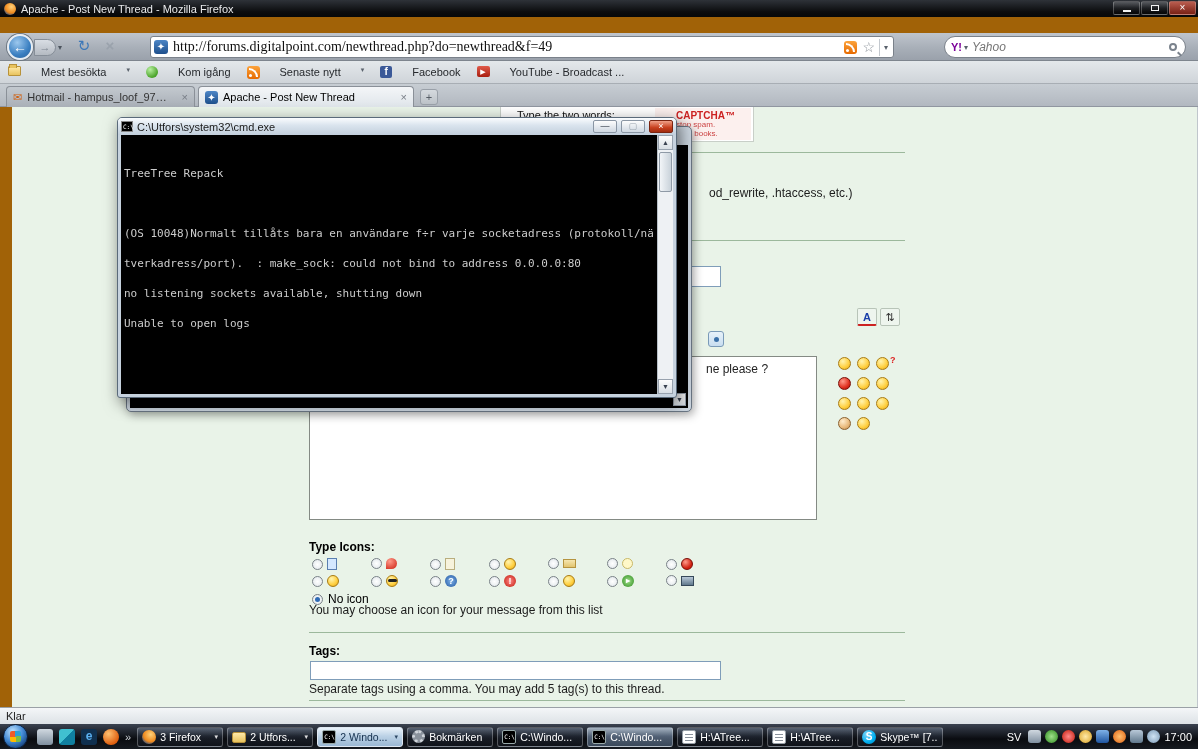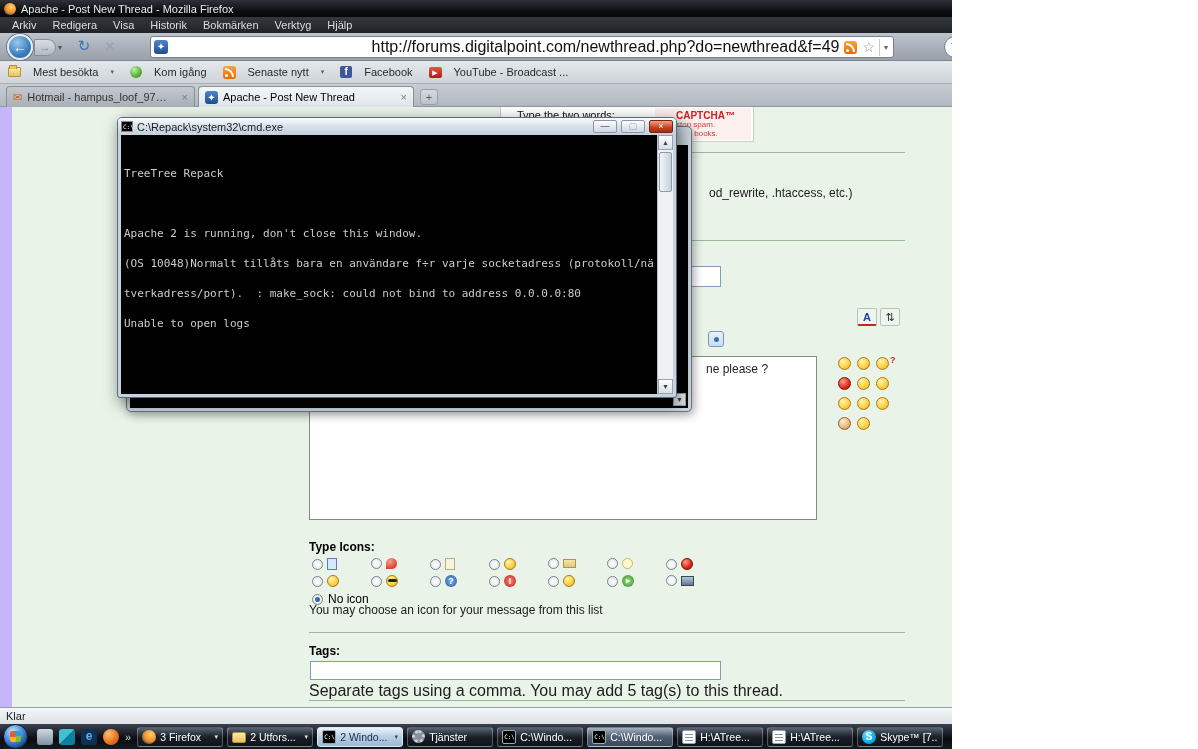--- a/index.html
+++ b/index.html
@@ -1,18 +1,18 @@
 <!DOCTYPE html>
 <html><head>
 <meta charset="utf-8">
 <style>
   * { box-sizing: border-box; margin: 0; padding: 0; }
   html,body { width:1198px; height:749px; overflow:hidden; }
   body { font-family:"Liberation Sans", sans-serif; }
-  .screen { position:relative; width:952px; height:749px; background:#c4b5fd; overflow:hidden; }
+  .screen { position:relative; width:1198px; height:749px; background:#a16207; overflow:hidden; }
 
   
   .titlebar { position:absolute; left:0; top:0; width:1198px; height:17px;
     background:linear-gradient(#2e3238,#0b0c0e 70%,#060708); color:#e9eaec;
     display:flex; align-items:center; font-size:11px; padding-left:4px; }
   .ff-logo { width:12px; height:12px; border-radius:50%; margin-right:5px;
     background:radial-gradient(circle at 62% 32%, #ffd27a, #f08a1d 55%, #1d4e8f 85%); }
   .win-controls { position:absolute; right:2px; top:1px; display:flex; gap:1px; }
   .wc { width:27px; height:14px; border:1px solid rgba(255,255,255,.25); border-radius:2px;
     background:linear-gradient(rgba(255,255,255,.22),rgba(255,255,255,.04) 50%,rgba(0,0,0,.25));
@@ -37,22 +37,22 @@
     background:linear-gradient(#d9dee4,#b4bac2); border:1px solid #868e98; border-radius:0 9px 9px 0;
     color:#7c8690; font-size:11px; text-align:center; line-height:15px; }
   .nav-drop { position:absolute; left:58px; top:10px; color:#4c545e; font-size:8px; }
   .refresh-btn { position:absolute; left:74px; top:4px; font-size:15px; color:#3d78b8; width:20px; text-align:center; }
   .stop-btn { position:absolute; left:100px; top:4px; font-size:15px; color:#9aa2ac; font-weight:bold; width:20px; text-align:center; }
 
   .urlbar { position:absolute; left:150px; top:3px; width:744px; height:22px; background:#fff;
     border:1px solid #7a818a; border-radius:3px; display:flex; align-items:center; padding:0 3px; }
   .favicon-dp { width:14px; height:14px; border-radius:3px; background:linear-gradient(#4d86c6,#1e4f8c);
     color:#fff; font-size:10px; line-height:14px; text-align:center; flex:0 0 auto; }
-  .url-input { flex:1; border:none; outline:none; font-size:16px; color:#101010; padding:0 5px;
-    font-family:Liberation Sans, sans-serif; background:transparent;text-align:right; }
+  .url-input { flex:1; border:none; outline:none; font-size:14px; color:#101010; padding:0 5px;
+    font-family:Liberation Serif, serif; background:transparent; }
   .rss-icon { width:13px; height:13px; border-radius:3px; background:linear-gradient(#fca33c,#e66a00);
     position:relative; overflow:hidden; flex:0 0 auto; margin-right:5px; }
   .rss-icon::before { content:""; position:absolute; left:2px; bottom:2px; width:3px; height:3px; background:#fff; border-radius:50%; }
   .rss-icon::after { content:""; position:absolute; left:2px; bottom:2px; width:7px; height:7px;
     border:2px solid #fff; border-bottom:none; border-left:none; border-radius:0 100% 0 0; }
   .star-icon { color:#8a9098; font-size:14px; margin-right:4px; }
   .url-drop { color:#5a626c; font-size:8px; border-left:1px solid #c4c9cf; padding:4px 2px 4px 4px; }
 
   .searchbox { position:absolute; left:944px; top:3px; width:242px; height:22px; background:#fff;
     border:1px solid #7a818a; border-radius:11px; display:flex; align-items:center; padding:0 6px; }
@@ -60,21 +60,21 @@
   .search-drop { color:#5a626c; font-size:8px; margin:0 4px 0 2px; }
   .search-input { flex:1; border:none; outline:none; font-size:12px; font-style:italic; color:#8a9098;
     font-family:"Liberation Sans",sans-serif; background:transparent; }
   .mag-icon { width:8px; height:8px; border:2px solid #7a828c; border-radius:50%; position:relative; margin-right:2px; }
   .mag-icon::after { content:""; position:absolute; width:5px; height:2px; background:#7a828c;
     transform:rotate(45deg); left:6px; top:8px; }
 
   .bookmarksbar { position:absolute; left:0; top:61px; width:1198px; height:23px;
     background:linear-gradient(#e4e8eb,#cfd4d9); border-bottom:1px solid #a8aeb4;
     display:flex; align-items:center; padding-left:8px; gap:16px; font-size:11px; color:#26292d; }
-  .bm { display:flex; align-items:center; gap:12px; }
+  .bm { display:flex; align-items:flex-start; gap:20px; }
   .bm .drop { font-size:7px; color:#5a626c; }
   .ic-folder { width:13px; height:10px; background:linear-gradient(#ffe9a8,#e8c35e); border:1px solid #b8923a; border-radius:1px; position:relative; }
   .ic-folder::before { content:""; position:absolute; left:0; top:-3px; width:6px; height:3px; background:#e8c35e; border:1px solid #b8923a; border-bottom:none; }
   .ic-green { width:12px; height:12px; border-radius:50%; background:radial-gradient(circle at 35% 30%, #b8f0a0, #4aa32a 70%); }
   .ic-fb { width:12px; height:12px; background:#3b5998; color:#fff; font-size:10px; font-weight:bold; text-align:center; line-height:12px; border-radius:2px; }
   .ic-yt { width:13px; height:11px; background:linear-gradient(#e05a4a,#a81e10); color:#fff; font-size:7px; text-align:center; line-height:11px; border-radius:2px; }
 
   .tabbar { position:absolute; left:0; top:84px; width:1198px; height:23px;
     background:linear-gradient(#c7cdd3,#b2b8c0); border-bottom:1px solid #9096a0; }
   .tab { position:absolute; top:2px; height:21px; border:1px solid #8a9098; border-bottom:none;
@@ -134,21 +134,21 @@
   .pi-question { background:radial-gradient(#7fb2e8,#1f55a0); color:#fff; font:bold 9px "Liberation Sans",sans-serif; text-align:center; line-height:12px; }
   .pi-exclaim { background:radial-gradient(#f88,#c01808); color:#fff; font:bold 9px "Liberation Sans",sans-serif; text-align:center; line-height:12px; }
   .pi-arrow { background:radial-gradient(#9fe08a,#2e8a1e); color:#fff; font:bold 8px "Liberation Sans",sans-serif; text-align:center; line-height:12px; }
   .pi-photo { width:13px; height:10px; background:linear-gradient(#b8c8d8,#60788c); border:1px solid #36485a; }
   .pi-label { margin-left:5px; font-size:12px; color:#000; }
   .pi-hint { position:absolute; left:297px; top:496px; font-size:12px; color:#1c1c1c; }
 
   .tags-head { position:absolute; left:297px; top:537px; font-size:12px; font-weight:bold; color:#000; }
   .tags-input { position:absolute; left:298px; top:554px; width:411px; height:19px; background:#fff;
     border:1px solid #7f9db9; font-size:12px; padding:0 3px; font-family:"Liberation Sans",sans-serif; }
-  .tags-hint { position:absolute; left:297px; top:575px; font-size:16px; color:#1c1c1c; }
+  .tags-hint { position:absolute; left:297px; top:575px; font-size:12px; color:#1c1c1c; }
 
   
   .bscroll { position:absolute; right:0; top:0; width:13px; height:600px; background:#eef1f4; border-left:1px solid #c0c6cc; }
   .bs-arrow { position:absolute; left:0; width:12px; height:15px; background:linear-gradient(#fdfdfd,#d8dee4); border:1px solid #a8b0ba;
     color:#4a525c; font-size:7px; text-align:center; line-height:14px; }
   .bs-thumb { position:absolute; left:1px; top:143px; width:10px; height:52px; border-radius:5px;
     background:linear-gradient(90deg,#dfe6ec,#aeb8c2); border:1px solid #8a94a0; }
 
   
   .cmd-back { position:absolute; left:126px; top:126px; width:566px; height:286px; z-index:40;
@@ -228,29 +228,20 @@
         </span>
       <span class="wc">
           <span class="wc-max"></span>
         </span>
       <span class="wc close">
           <span class="wc-x">×</span>
         </span>
     </span>
   </div>
 
-  <div class="menubar">
-    <span>Arkiv</span>
-    <span>Redigera</span>
-    <span>Visa</span>
-    <span>Historik</span>
-    <span>Bokmärken</span>
-    <span>Verktyg</span>
-    <span>Hjälp</span>
-  </div>
 
   <div class="navbar">
     <span class="back-btn">←</span>
     <span class="fwd-btn">→</span>
     <span class="nav-drop">▾</span>
     <span class="refresh-btn">↻</span>
     <span class="stop-btn">×</span>
     <span class="urlbar">
       <span class="favicon-dp">✦</span>
       <input class="url-input" value="http://forums.digitalpoint.com/newthread.php?do=newthread&amp;f=49" style="">
@@ -426,32 +417,32 @@
   </div>
 
   <div class="cmd-back">
     <div class="cmd-back-inner"></div>
     <span class="cmd-back-arrow">▼</span>
   </div>
 
   <div class="cmd-front">
     <div class="cmd-titlebar">
       <span class="cmd-ico">C:\</span>
-      <span class="cmd-title">C:\Repack\system32\cmd.exe</span>
+      <span class="cmd-title">C:\Utfors\system32\cmd.exe</span>
       <span class="cbtn">—</span>
       <span class="cbtn max">▢</span>
       <span class="cbtn close">×</span>
     </div>
     <div class="cmd-console">
       <div class="cmd-lines">
         <div>TreeTree Repack</div>
         <div></div>
-        <div>Apache 2 is running, don't close this window.</div>
         <div>(OS 10048)Normalt tillåts bara en användare f÷r varje socketadress (protokoll/nä</div>
         <div>tverkadress/port).  : make_sock: could not bind to address 0.0.0.0:80</div>
+        <div>no listening sockets available, shutting down</div>
         <div>Unable to open logs</div>
         <div></div>
         
         
         
       </div>
       <div class="cmd-scroll">
         <span class="cs-arrow" style="top:0">▲</span>
         <span class="cs-thumb"></span>
         <span class="cs-arrow" style="bottom:0">▼</span>
@@ -485,21 +476,21 @@
         <span class="tlbl">2 Utfors...</span>
         <span class="garr">▾</span>
       </span>
       <span class="tbtn active">
         <span class="ti ti-cmd">C:\</span>
         <span class="tlbl">2 Windo...</span>
         <span class="garr">▾</span>
       </span>
       <span class="tbtn">
         <span class="ti ti-gear"></span>
-        <span class="tlbl">Tjänster</span>
+        <span class="tlbl">Bokmärken</span>
       </span>
       <span class="tbtn">
         <span class="ti ti-cmd">C:\</span>
         <span class="tlbl">C:\Windo...</span>
       </span>
       <span class="tbtn lit">
         <span class="ti ti-cmd">C:\</span>
         <span class="tlbl">C:\Windo...</span>
       </span>
       <span class="tbtn">

